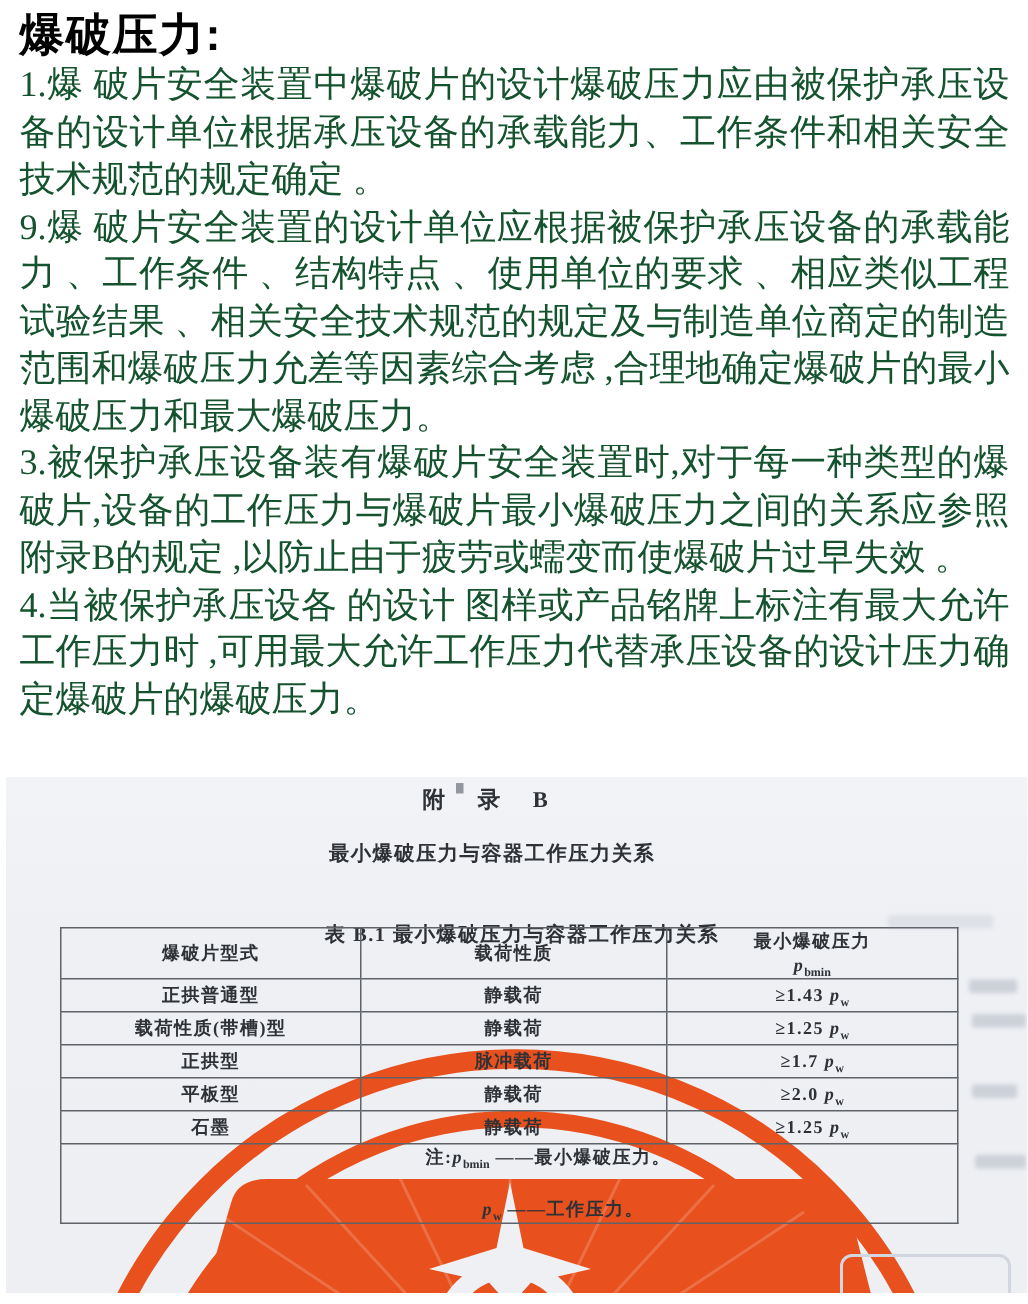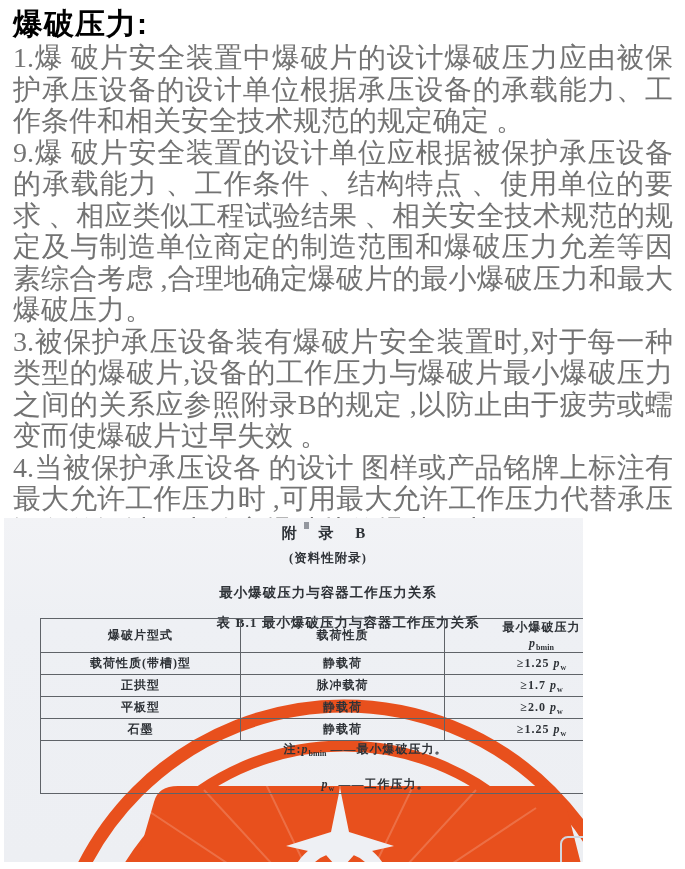--- a/index.html
+++ b/index.html
@@ -4,24 +4,24 @@
 <style>
   * { margin:0; padding:0; box-sizing:border-box; }
   html,body { width:685px; height:869px; background:#ffffff; overflow:hidden;
               font-family:"Liberation Serif","DejaVu Serif",serif; }
   .page { position:relative; width:685px; height:869px; background:#ffffff;padding-left:48px; }
 
   
   .doc { position:absolute; left:13px; top:6px; width:660px; color:#000; }
   .doc-title { font-family:"Liberation Sans","DejaVu Sans",sans-serif;
                font-weight:bold; font-size:30px; line-height:36px; letter-spacing:1px; }
-  .doc p { font-size:28px; line-height:31.5px; text-align:justify; color:#737373; }
+  .doc p { font-size:24px; line-height:31.5px; text-align:justify; color:#14532d; }
 
   
-  .scan { position:absolute; left:4px; top:518px; width:579px; height:344px;
+  .scan { position:absolute; left:4px; top:518px; width:681px; height:344px;
           background:linear-gradient(180deg,#f2f3f6 0%, #eef0f4 30%, #edeff3 100%);
           overflow:hidden; color:#2e3237; }
   .scan-headings { position:absolute; left:0; top:6px; width:648px; text-align:center; }
   .sh1 { font-size:15px; font-weight:bold; letter-spacing:9px; }
   .sh2 { font-size:12.5px; font-weight:bold; margin-top:7px; letter-spacing:1px; }
   .sh3 { font-size:13.5px; font-weight:bold; margin-top:17px; letter-spacing:1px; }
   .scan-caption { position:absolute; left:4px; top:96px; width:680px; text-align:center;
                   font-size:13.5px; font-weight:bold; letter-spacing:1px; }
 
   table.b1 { position:absolute; left:36px; top:100px; width:598px;
@@ -82,38 +82,42 @@
         <line x1="336" y1="420" x2="532" y2="290"></line>
       </g>
       <polygon points="336,270 345,314 390,328 350,337 342,346 330,346 322,337 282,328 327,314" fill="#eef0f4"></polygon>
       <circle cx="336" cy="372" r="44" fill="none" stroke="#eef0f4" stroke-width="13"></circle>
     </svg>
 
     <span class="speck"></span>
 
     <div class="scan-headings">
       <div class="sh1">附  录  B</div>
-      <div class="sh2">(资料性附录)</div>
       <div class="sh3">最小爆破压力与容器工作压力关系</div>
     </div>
 
     <div class="scan-caption">表 B.1  最小爆破压力与容器工作压力关系</div>
 
     <table class="b1">
       <tbody>
         <tr class="hdr">
           <td class="c1">爆破片型式</td>
           <td class="c2">载荷性质</td>
           <td class="c3">
             <div>最小爆破压力</div>
             <div><span class="psym">p</span><sub>bmin</sub></div>
           </td>
         </tr>
       </tbody>
       <tbody id="data-rows">
+      <tr class="r">
+        <td class="c1">正拱普通型</td>
+        <td class="c2">静载荷</td>
+        <td class="c3"><span>≥1.43</span> <span class="psym">p</span><sub>w</sub></td>
+      </tr>
 
       <tr class="r">
         <td class="c1">载荷性质(带槽)型</td>
         <td class="c2">静载荷</td>
         <td class="c3"><span>≥1.25</span> <span class="psym">p</span><sub>w</sub></td>
       </tr>
 
       <tr class="r">
         <td class="c1">正拱型</td>
         <td class="c2">脉冲载荷</td>

